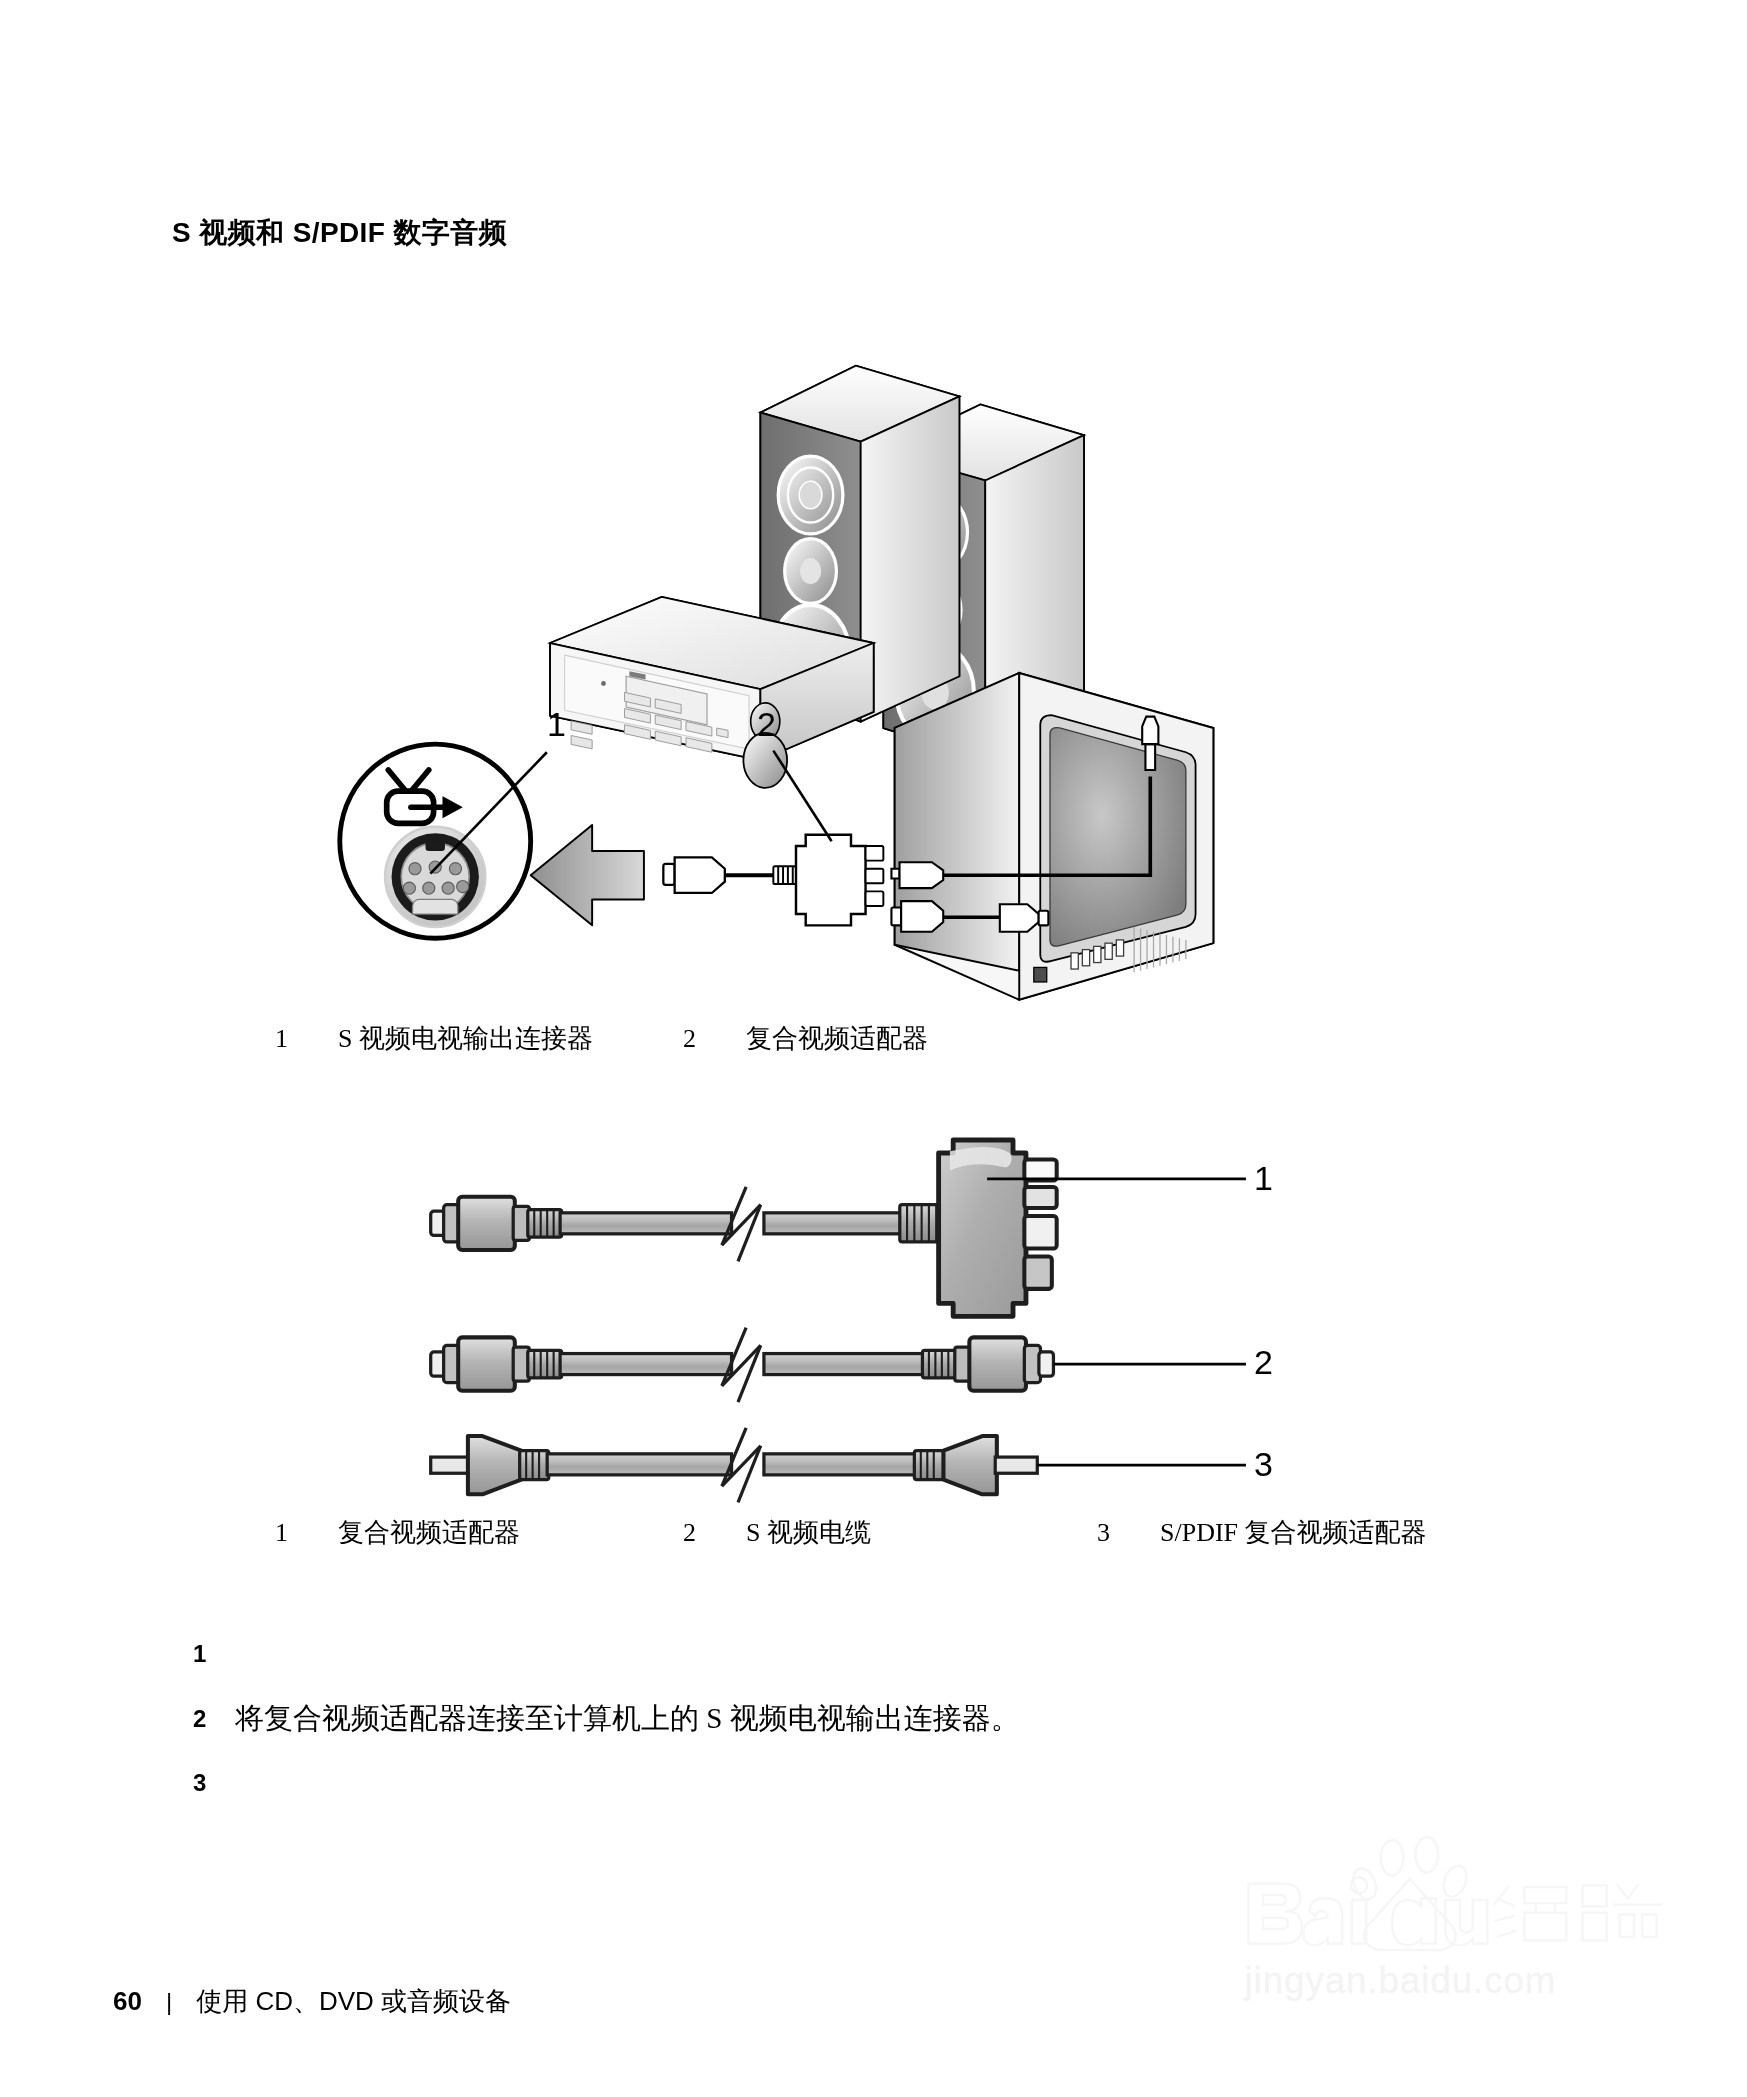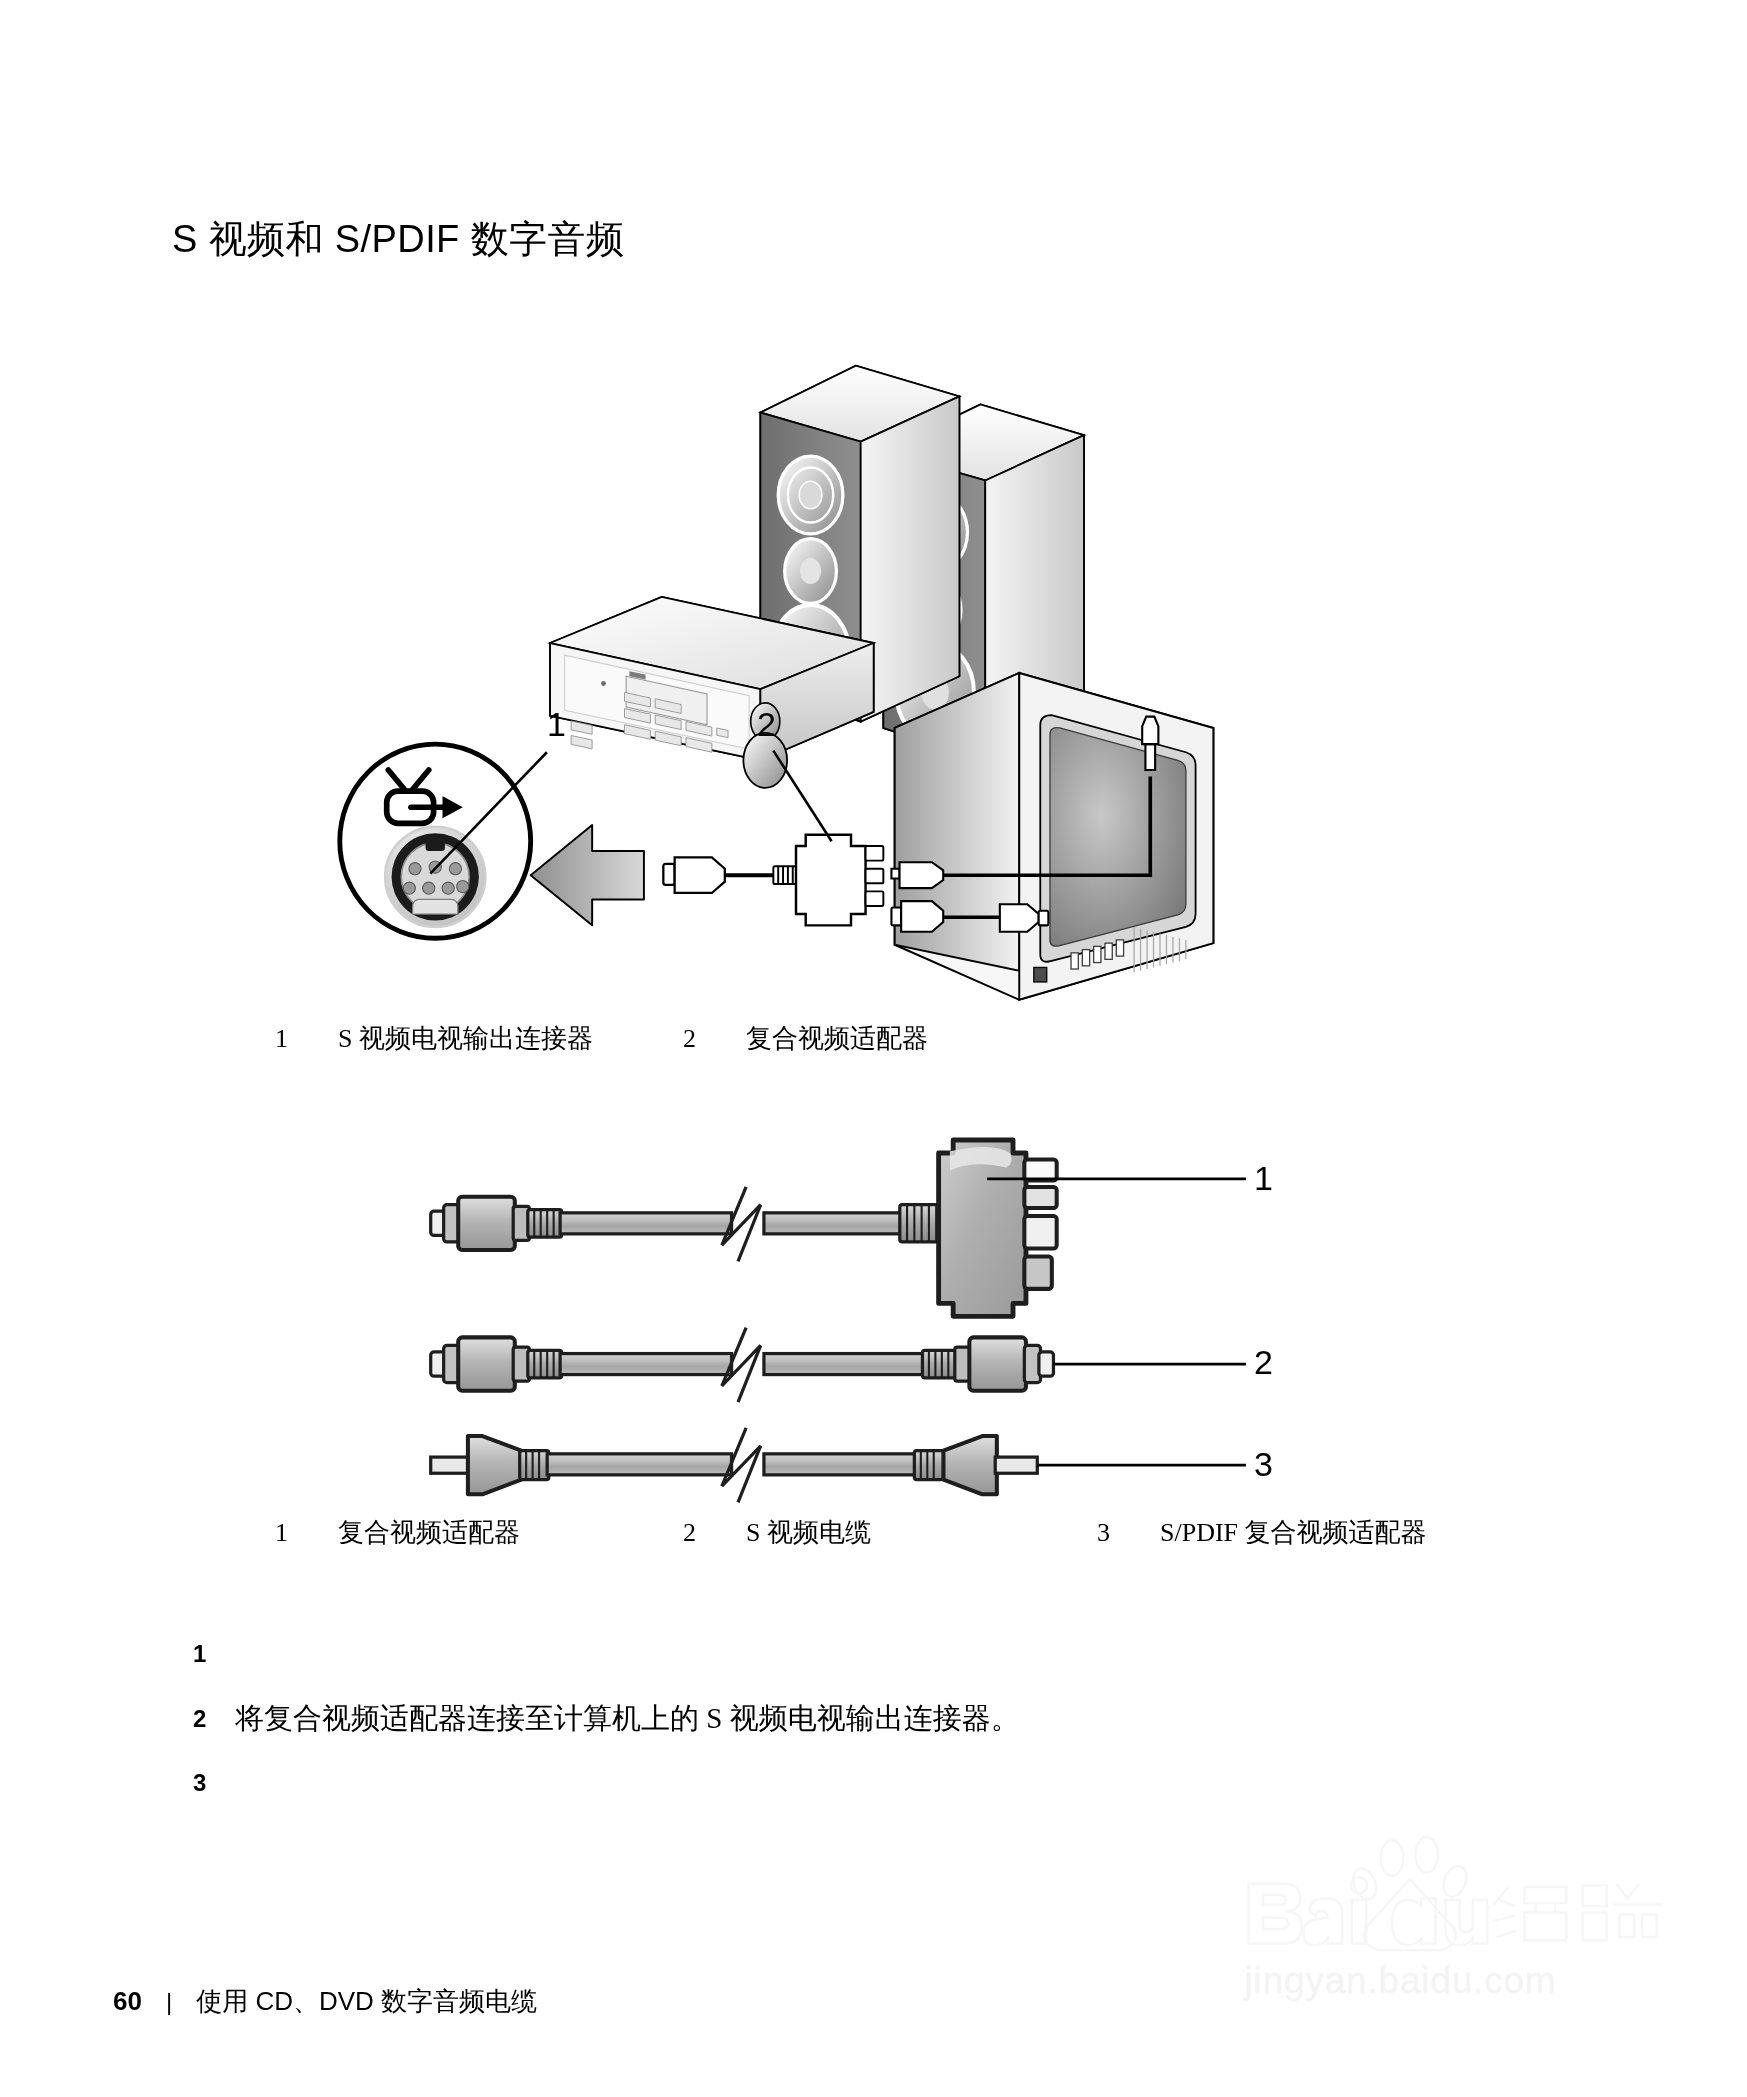--- a/index.html
+++ b/index.html
@@ -7,21 +7,21 @@
     width:1748px;height:2097px;position:relative;overflow:hidden;
     font-family:"Liberation Serif","DejaVu Serif",serif;
     color:#000;-webkit-font-smoothing:antialiased;
   }
   .page{position:absolute;inset:0;}
 
   
   #section-title{
     position:absolute;left:172px;top:214px;
     font-family:"Liberation Sans","DejaVu Sans",sans-serif;
-    font-weight:normal;font-size:38px;letter-spacing:0.4px;
+    font-weight:bold;font-size:28px;letter-spacing:0.4px;
     white-space:nowrap;
   }
 
   
   .figure{position:absolute;}
   #figure-1{left:307px;top:275px;width:1198px;height:728px;}
   #figure-2{left:421px;top:1109px;width:922px;height:405px;}
 
   
   .callout-num{
@@ -480,21 +480,21 @@
       <span class="step-text">将复合视频适配器连接至计算机上的 S 视频电视输出连接器。</span>
     </div>
     <div class="step">
       <span class="step-num">3</span>
     </div>
   </div>
 
   <div id="footer">
     <span class="pg">60</span>
     <span class="sep">|</span>
-    <span class="ftxt">使用 CD、DVD 数字音频电缆</span>
+    <span class="ftxt">使用 CD、DVD 或音频设备</span>
   </div>
 
   <div id="watermark">
     <svg width="421" height="121" viewBox="0 0 520 150">
       <g fill="none" stroke="#c9c9c9" stroke-width="3">
 
         <ellipse cx="200" cy="26" rx="14" ry="22"></ellipse>
         <ellipse cx="243" cy="22" rx="14" ry="22"></ellipse>
         <ellipse cx="166" cy="58" rx="13" ry="20" transform="rotate(-22 166 58)"></ellipse>
         <ellipse cx="278" cy="55" rx="13" ry="20" transform="rotate(22 278 55)"></ellipse>

